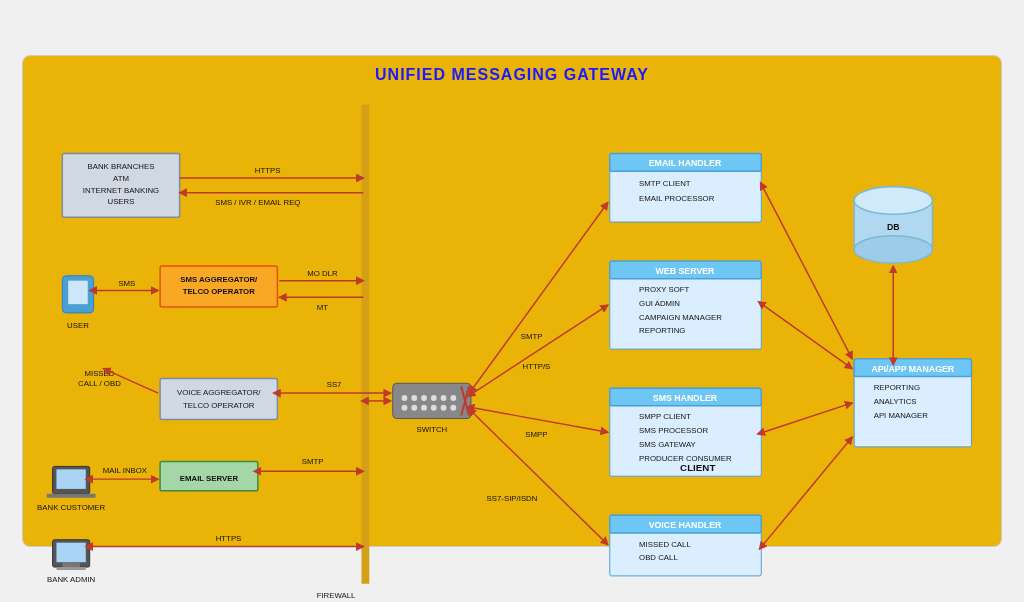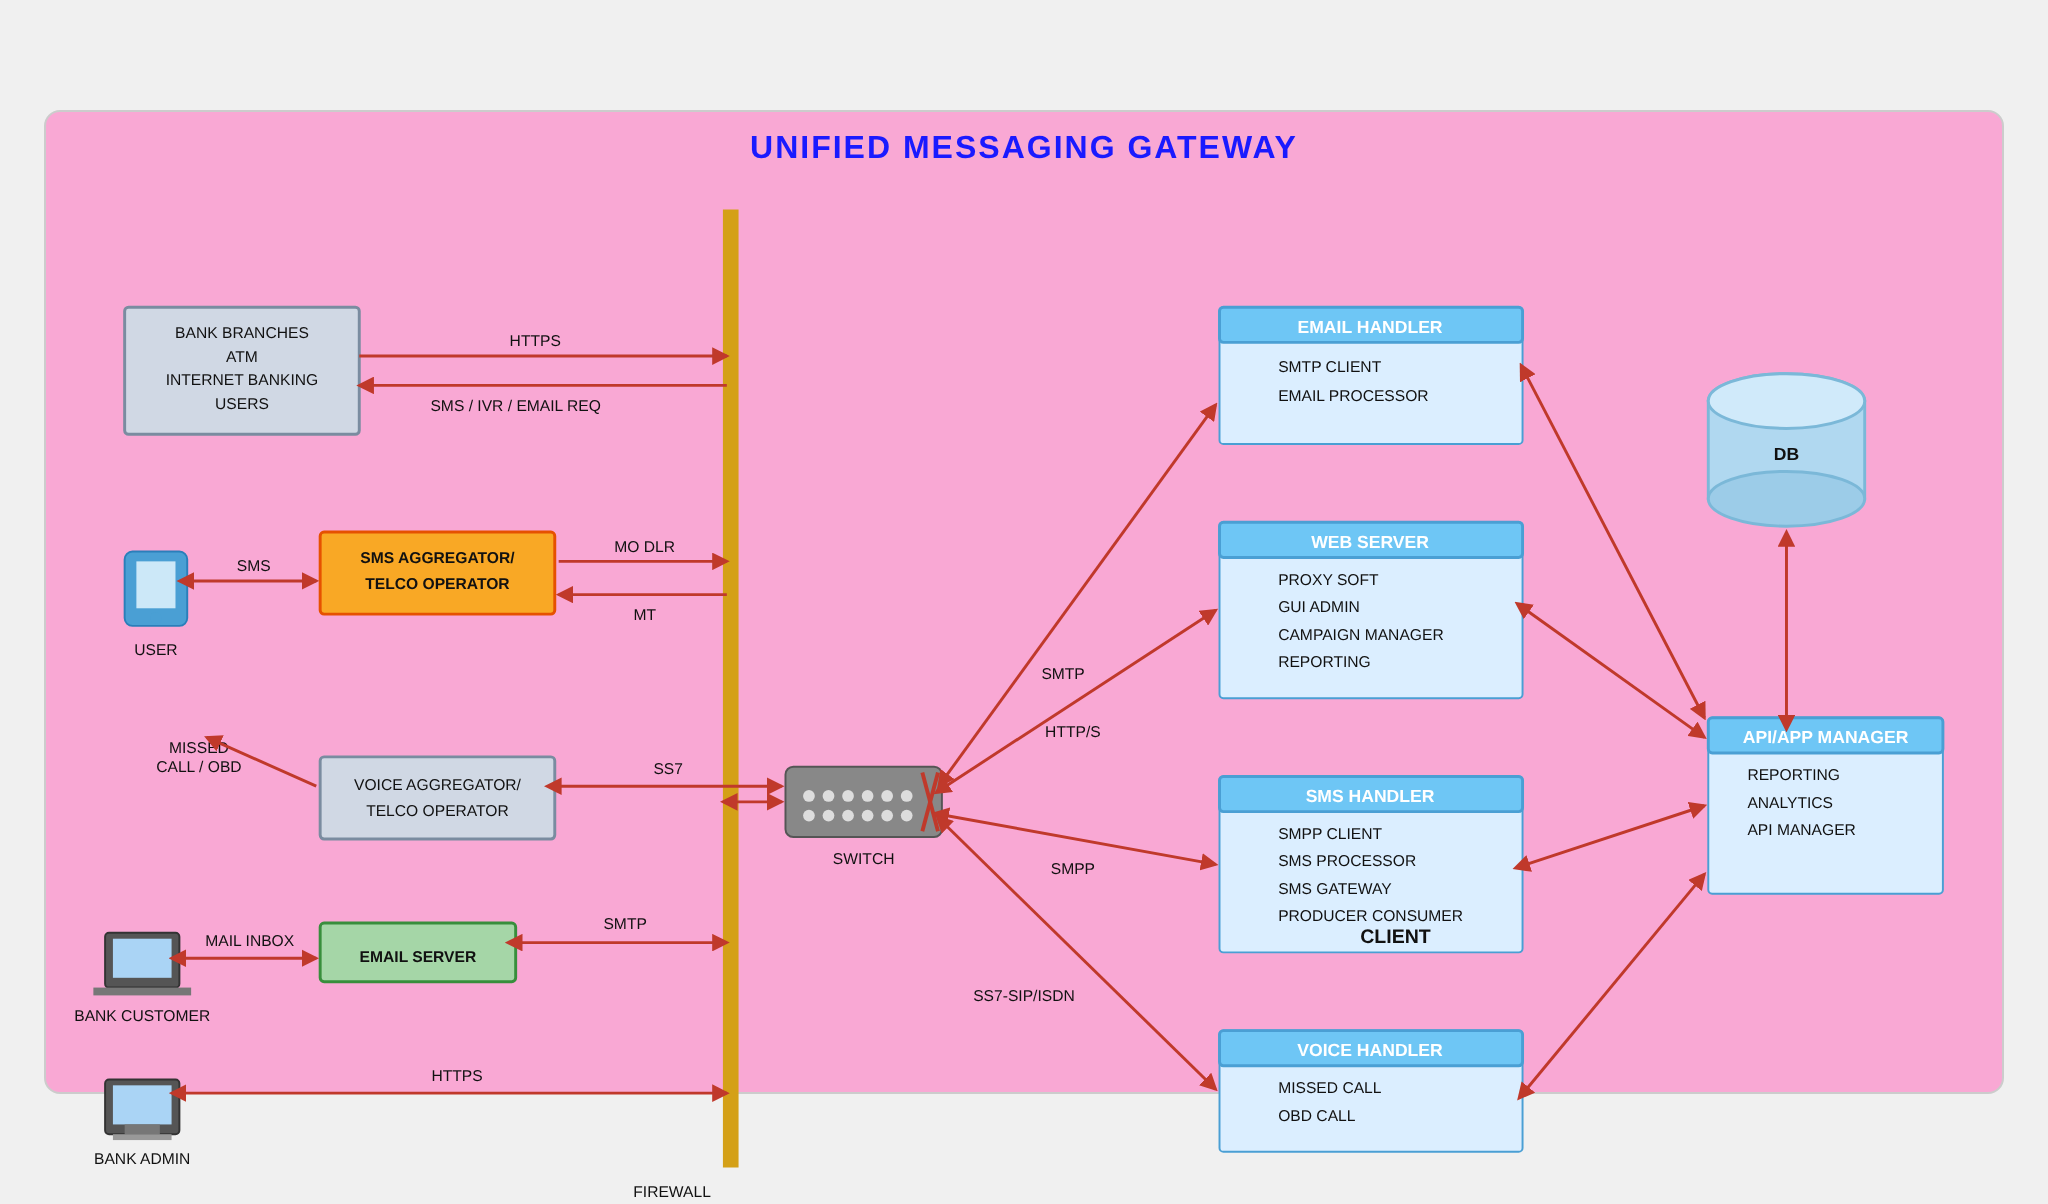--- a/index.html
+++ b/index.html
@@ -7,21 +7,21 @@
       background: #f0f0f0;
       font-family: Arial, sans-serif;
       width: 1024px;
       height: 602px;
       overflow: hidden;
       display: flex;
       align-items: center;
       justify-content: center;
     }
     .diagram-container {
-      background: #f9a8d4;
+      background: #eab308;
       border: 1px solid #ccc;
       border-radius: 8px;
       width: 980px;
       height: 492px;
       position: relative;
       padding: 10px;
     }
     .title {
       text-align: center;
       font-size: 16px;

